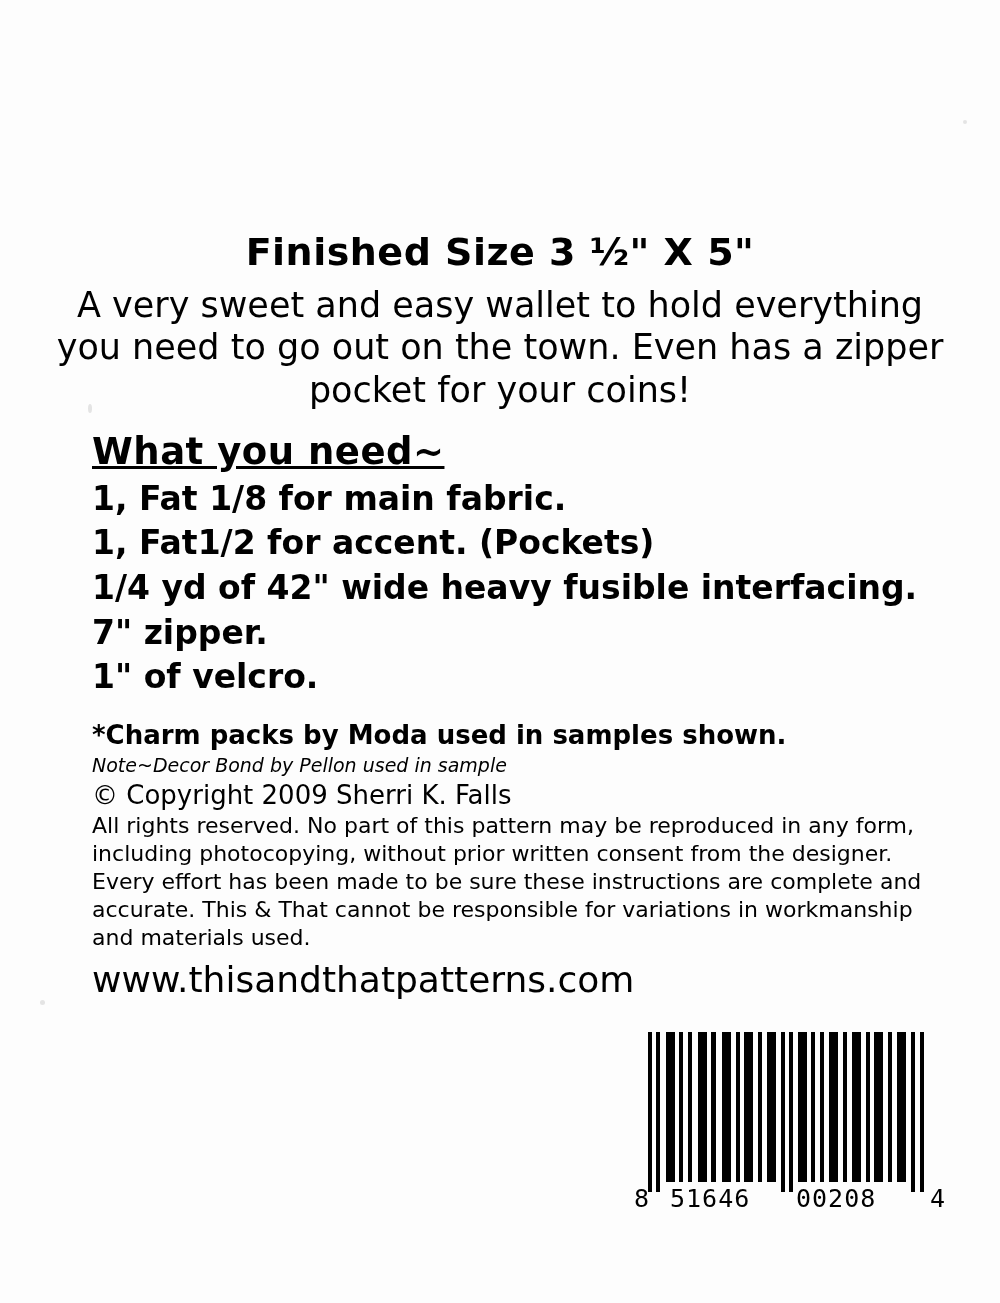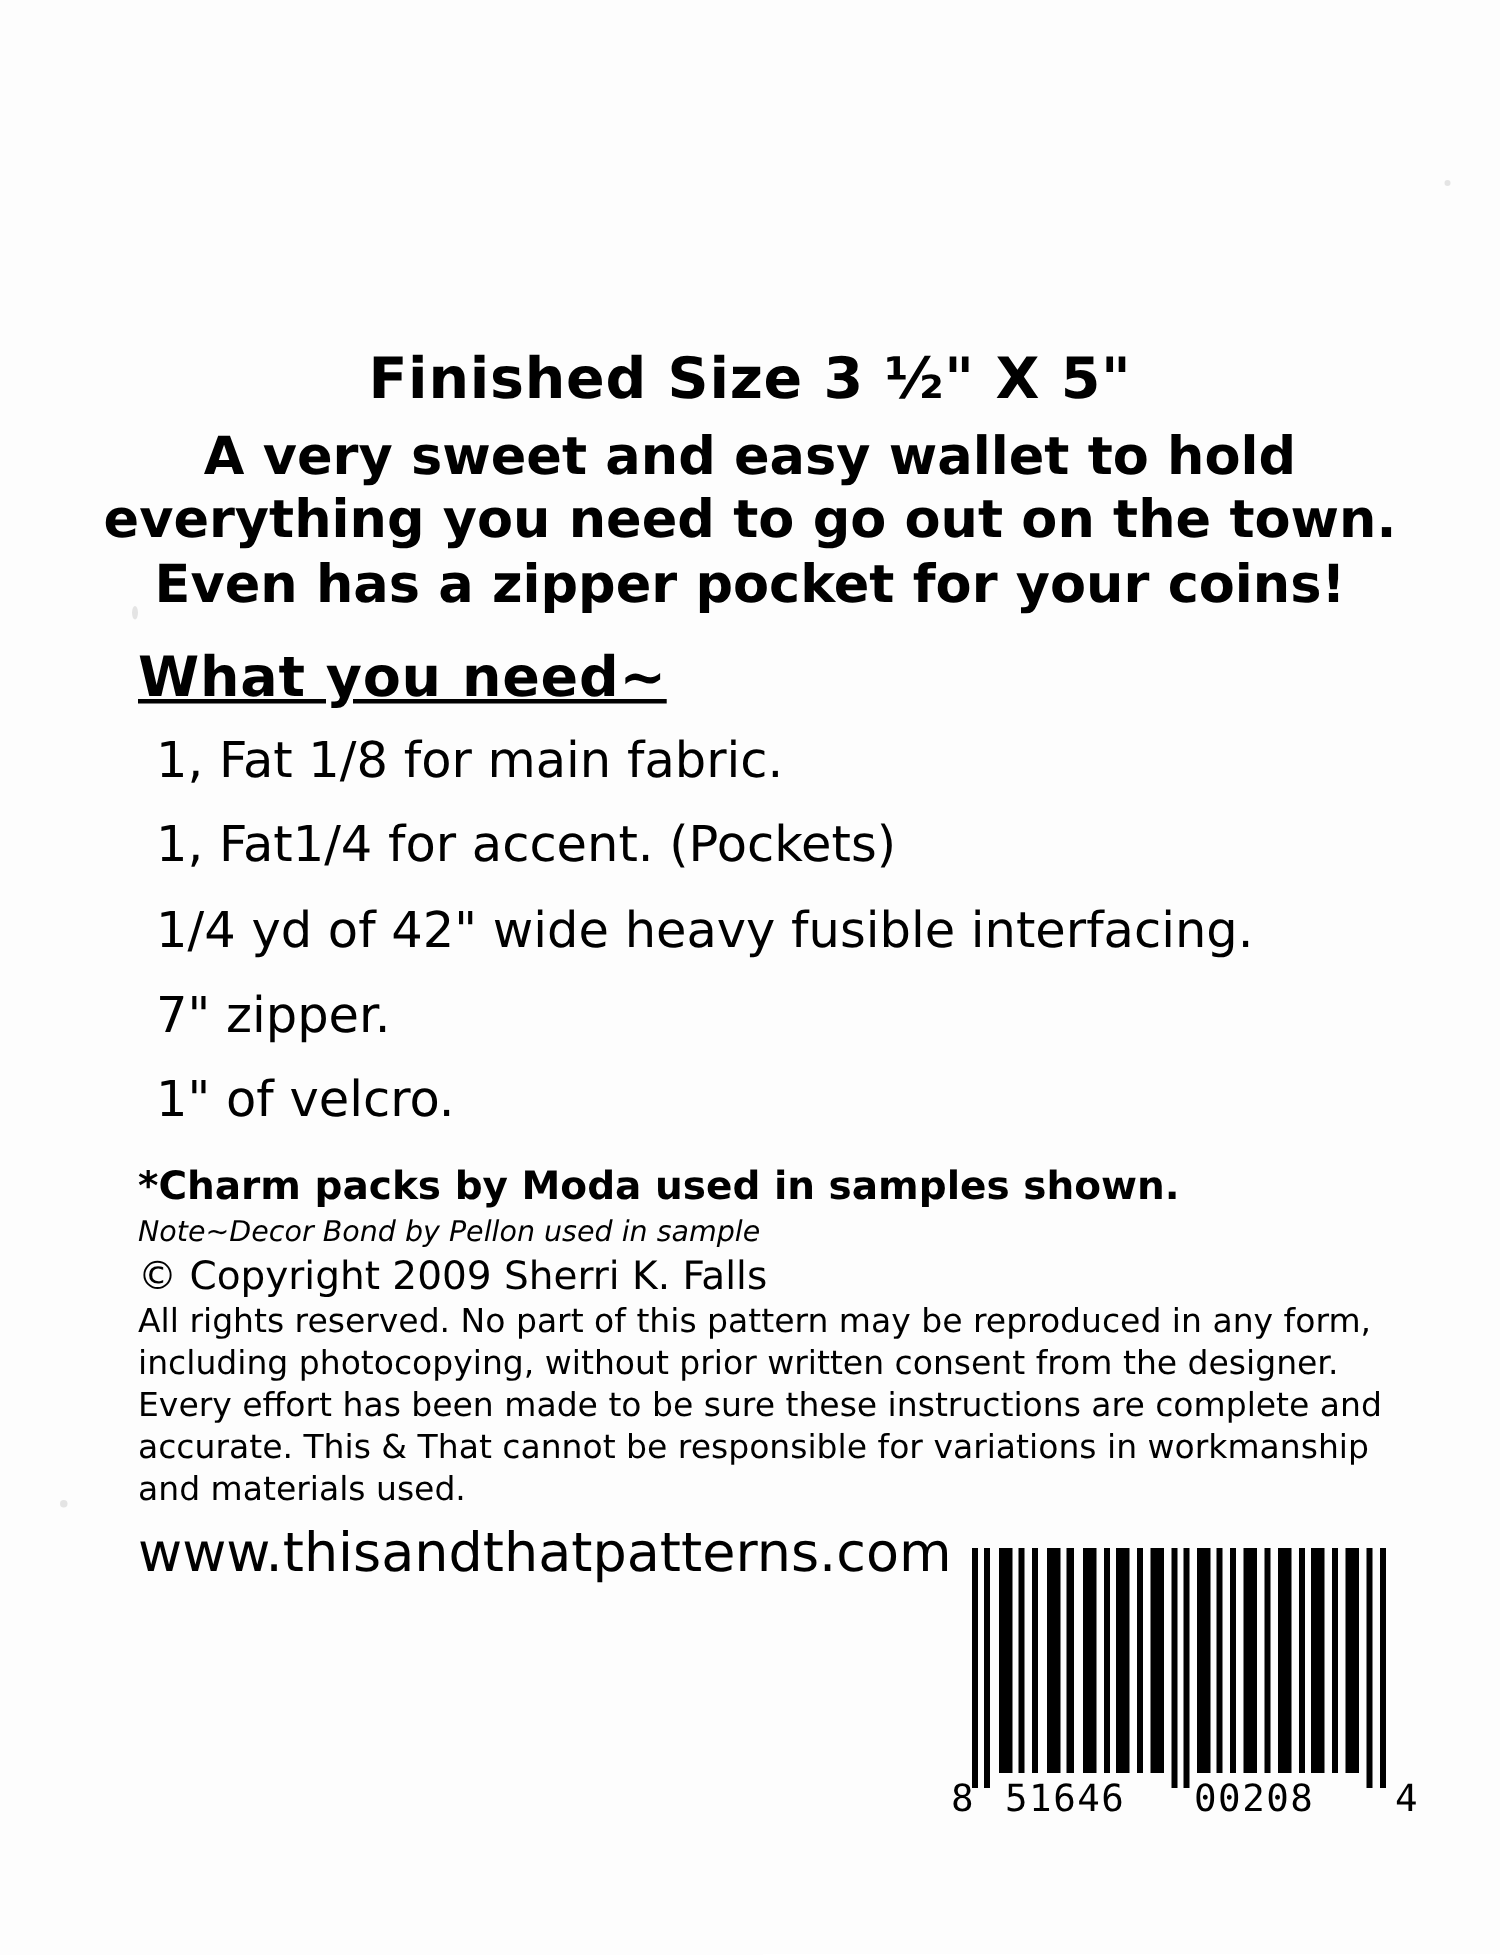--- a/index.html
+++ b/index.html
@@ -38,41 +38,42 @@
     letter-spacing: 0.5px;
     margin: 0;
     padding-top: 232px;
     line-height: 1.1;
   }
   .intro {
     text-align: center;
     font-size: 35px;
     line-height: 1.22;
     margin: 10px 40px 0 40px;
-    font-weight: 700;
+    font-weight: 400;
   }
 
   .need-title {
     font-size: 37px;
     font-weight: bold;
     text-decoration: underline;
     margin: 18px 0 0 92px;
     letter-spacing: 0.5px;
   }
 
   .supplies {
     margin: 4px 0 0 92px;
     padding: 0;
     list-style: none;
   }
   .supplies li {
     font-size: 33px;
     line-height: 1.35;
-    margin: 12px;
-    padding: 0;
+    margin: 0;
+    padding: 0;
+    font-weight: bold;
   }
 
   .note-charm {
     font-size: 26px;
     font-weight: bold;
     margin: 20px 0 0 92px;
   }
   .note-decor {
     font-size: 19px;
     font-style: italic;
@@ -166,21 +167,21 @@
   <div class="content">
 
     <h1 class="finished-size">Finished Size 3 ½" X 5"</h1>
 
     <p class="intro">A very sweet and easy wallet to hold everything you need to go out on the town. Even has a zipper pocket for your coins!</p>
 
     <h2 class="need-title">What you need~</h2>
 
     <ul class="supplies">
       <li>1, Fat 1/8 for main fabric.</li>
-      <li>1, Fat1/4 for accent. (Pockets)</li>
+      <li>1, Fat1/2 for accent. (Pockets)</li>
       <li>1/4 yd of 42" wide heavy fusible interfacing.</li>
       <li>7" zipper.</li>
       <li>1" of velcro.</li>
     </ul>
 
     <p class="note-charm">*Charm packs by Moda used in samples shown.</p>
 
     <p class="note-decor">Note~Decor Bond by Pellon used in sample</p>
 
     <p class="copyright">© Copyright 2009 Sherri K. Falls</p>

